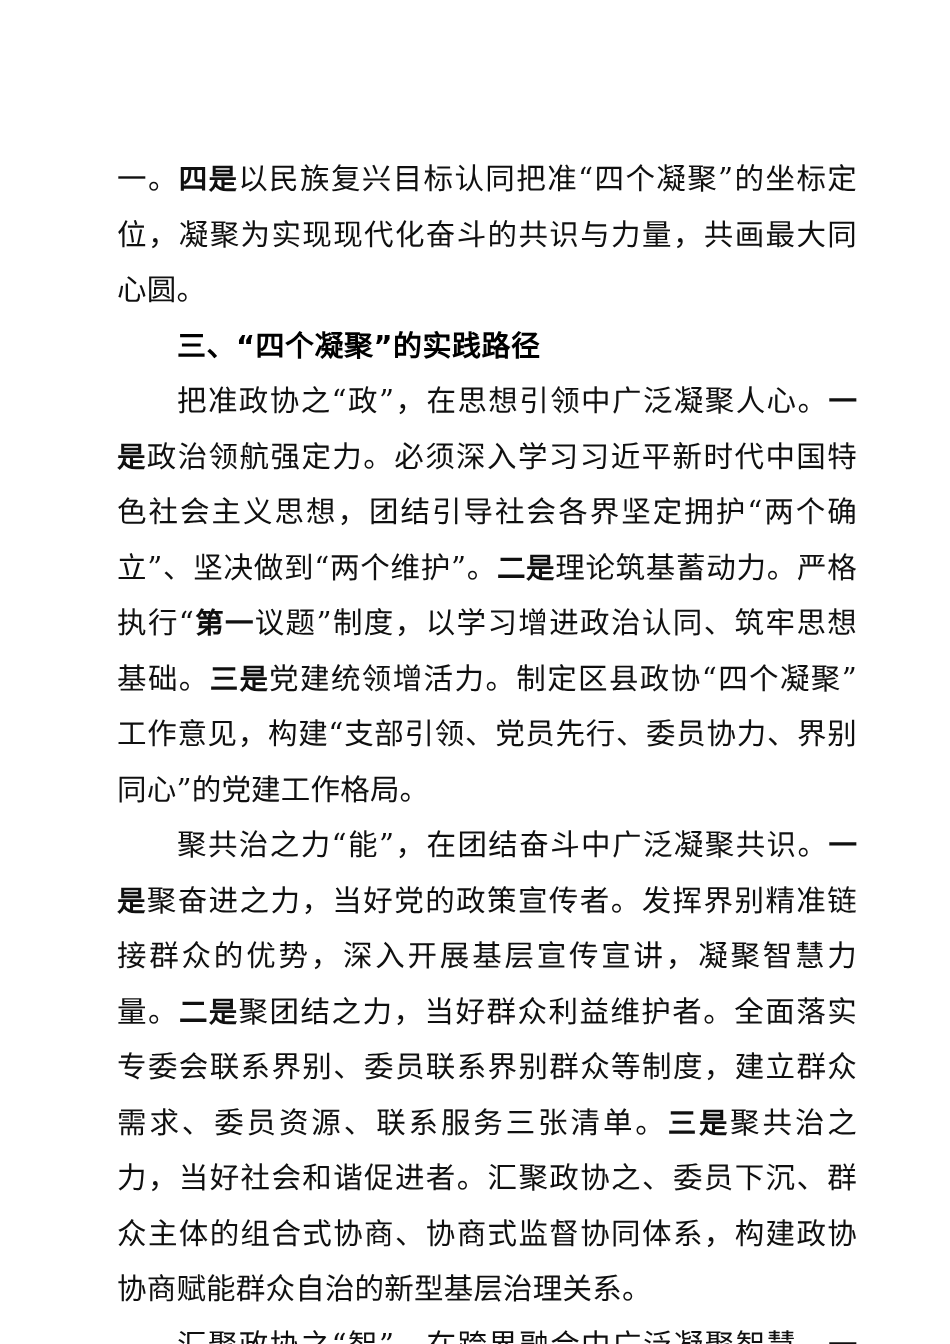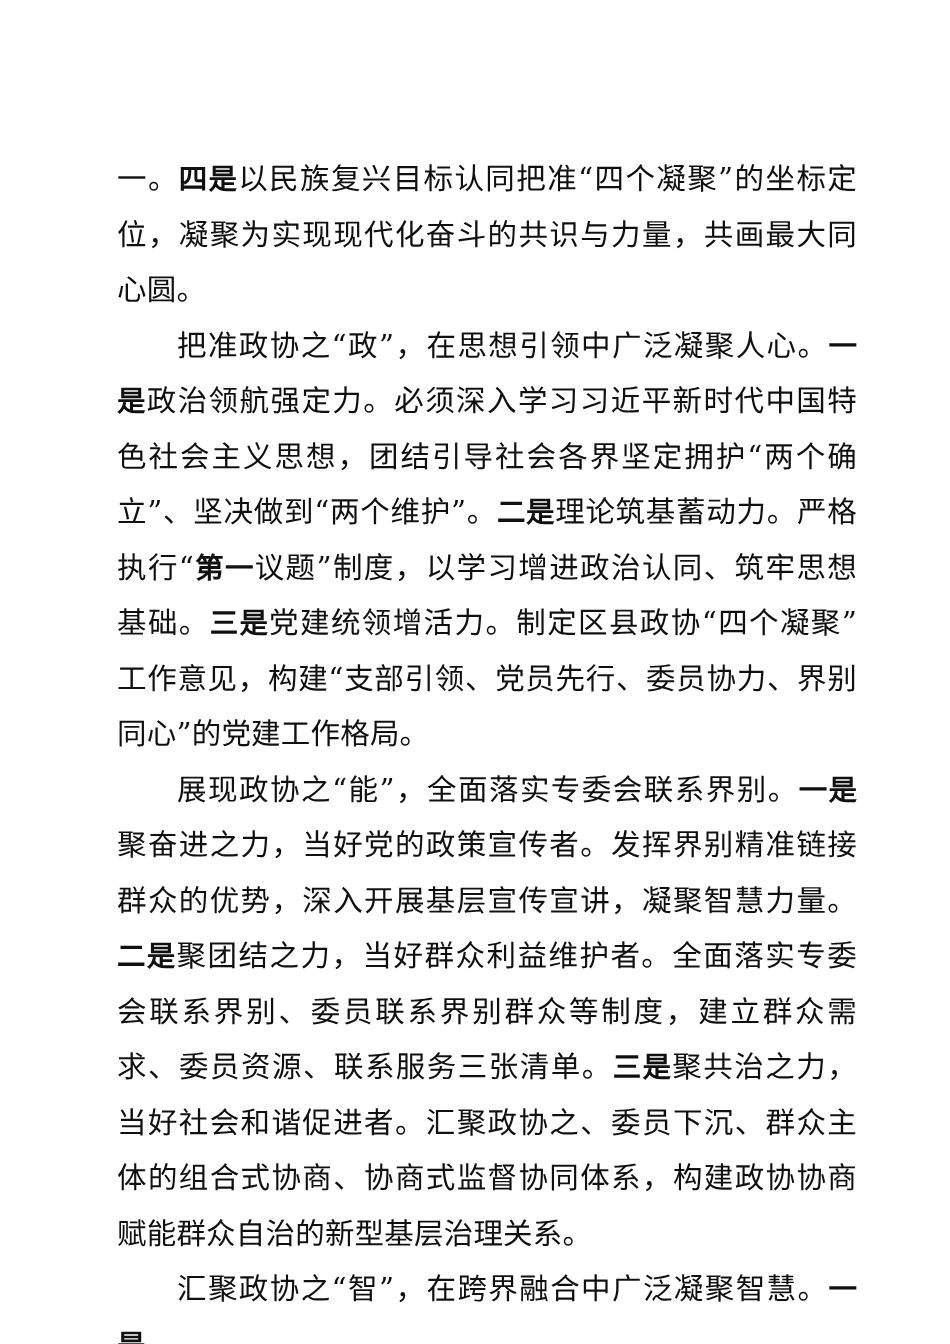--- a/index.html
+++ b/index.html
@@ -70,17 +70,18 @@
     white-space: nowrap;
   }
 </style>
 </head>
 <body style="background: rgb(255, 255, 255);">
 
 <div class="page" style="background: rgb(255, 255, 255);">
   <div class="doc-body" id="doc-body">
 
   <div class="para noindent" style="color: rgb(16, 16, 16);"><span>一。</span><span class="b">四是</span><span>以民族复兴目标认同把准“四个凝聚”的坐标定位，凝聚为实现现代化奋斗的共识与力量，共画最大同心圆。</span></div>
+      <div class="heading">三、“四个凝聚”的实践路径</div>
       <div class="para indent" style="color: rgb(16, 16, 16);"><span>把准政协之“政”，在思想引领中广泛凝聚人心。</span><span class="b">一是</span><span>政治领航强定力。必须深入学习习近平新时代中国特色社会主义思想，团结引导社会各界坚定拥护“两个确立”、坚决做到“两个维护”。</span><span class="b">二是</span><span>理论筑基蓄动力。严格执行“</span><span class="b">第一</span><span>议题”制度，以学习增进政治认同、筑牢思想基础。</span><span class="b">三是</span><span>党建统领增活力。制定区县政协“四个凝聚”工作意见，构建“支部引领、党员先行、委员协力、界别同心”的党建工作格局。</span></div>
-      <div class="para indent" style="color: rgb(16, 16, 16);"><span>展现政协之“能”，全面落实专委会联系界别。</span><span class="b">一是</span><span>聚奋进之力，当好党的政策宣传者。发挥界别精准链接群众的优势，深入开展基层宣传宣讲，凝聚智慧力量。</span><span class="b">二是</span><span>聚团结之力，当好群众利益维护者。全面落实专委会联系界别、委员联系界别群众等制度，建立群众需求、委员资源、联系服务三张清单。</span><span class="b">三是</span><span>聚共治之力，当好社会和谐促进者。汇聚政协之、委员下沉、群众主体的组合式协商、协商式监督协同体系，构建政协协商赋能群众自治的新型基层治理关系。</span></div>
+      <div class="para indent" style="color: rgb(16, 16, 16);"><span>聚共治之力“能”，在团结奋斗中广泛凝聚共识。</span><span class="b">一是</span><span>聚奋进之力，当好党的政策宣传者。发挥界别精准链接群众的优势，深入开展基层宣传宣讲，凝聚智慧力量。</span><span class="b">二是</span><span>聚团结之力，当好群众利益维护者。全面落实专委会联系界别、委员联系界别群众等制度，建立群众需求、委员资源、联系服务三张清单。</span><span class="b">三是</span><span>聚共治之力，当好社会和谐促进者。汇聚政协之、委员下沉、群众主体的组合式协商、协商式监督协同体系，构建政协协商赋能群众自治的新型基层治理关系。</span></div>
       <div class="para indent" style="color: rgb(16, 16, 16);"><span>汇聚政协之“智”，在跨界融合中广泛凝聚智慧。</span><span class="b">一是</span></div>
     </div>
 </div>
 
 </body></html>

